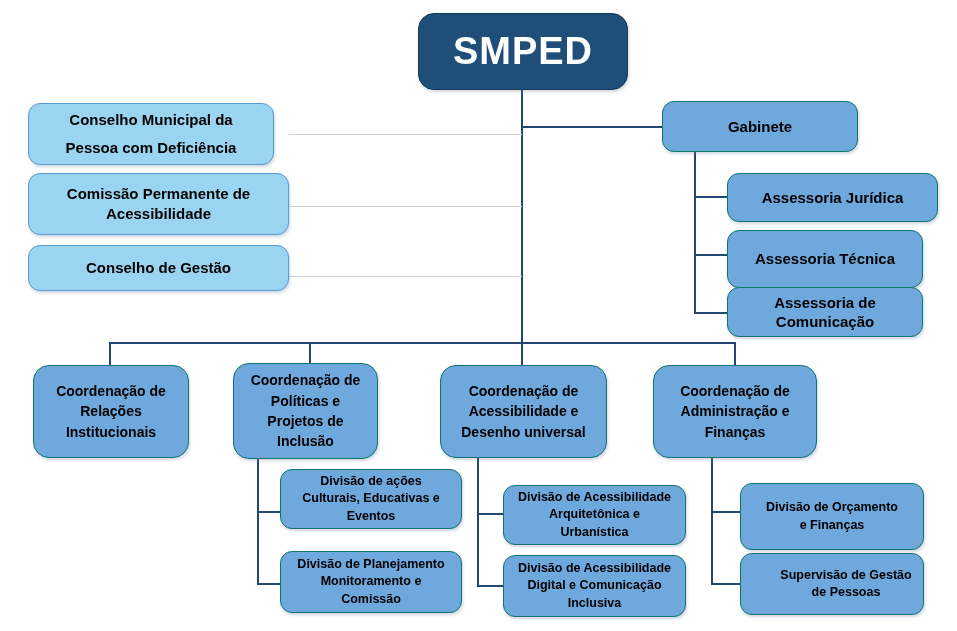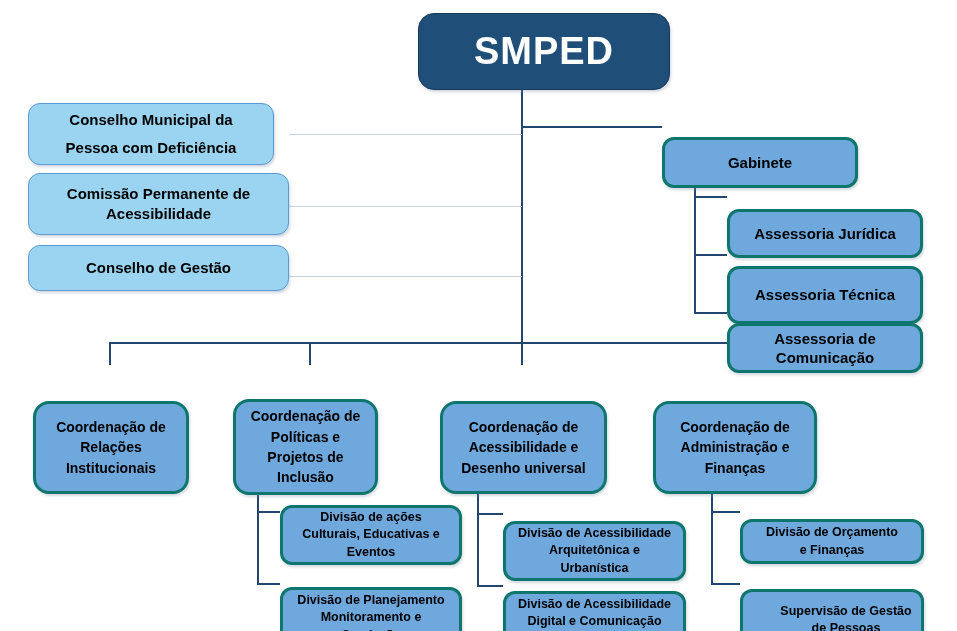--- a/index.html
+++ b/index.html
@@ -35,61 +35,60 @@
   .light {
     background: #9BD4F0;
     border: 1px solid #5B9BD5;
     border-radius: 12px;
     font-size: 15px;
     line-height: 1.32;
   }
   .light.tall-lines { line-height: 1.85; }
   .medium {
     background: #6FA8DC;
-    border: 3px solid #0f766e;
+    border: 1px solid #0f766e;
     border-radius: 12px;
     font-size: 15px;
     line-height: 1.3;
-    margin-top: 36px;
   }
   .coord {
     border-radius: 16px;
     font-size: 14px;
     line-height: 1.45;
   }
   .division {
     border-radius: 12px;
     font-size: 12.5px;
     line-height: 1.4;
   }
   .line {
     position: absolute;
     z-index: 1;
   }
   .line.dark { background: #24476F; }
   .line.light-line { background: #C7D0E0; }
 
   
-  #n-smped          { left: 418px; top: 13px;  width: 252px; height: 77px; }
+  #n-smped          { left: 418px; top: 13px;  width: 210px; height: 77px; }
   #n-conselho-mun   { left: 28px;  top: 103px; width: 246px; height: 62px; }
   #n-comissao       { left: 28px;  top: 173px; width: 261px; height: 62px; }
   #n-conselho-gest  { left: 28px;  top: 245px; width: 261px; height: 46px; }
   #n-gabinete       { left: 662px; top: 101px; width: 196px; height: 51px; }
-  #n-ass-juridica   { left: 727px; top: 173px; width: 196px; height: 49px; }
+  #n-ass-juridica   { left: 727px; top: 173px; width: 211px; height: 49px; }
   #n-ass-tecnica    { left: 727px; top: 230px; width: 196px; height: 58px; }
   #n-ass-comunic    { left: 727px; top: 287px; width: 196px; height: 50px; }
   #n-coord-rel      { left: 33px;  top: 365px; width: 156px; height: 93px; }
   #n-coord-pol      { left: 233px; top: 363px; width: 145px; height: 96px; }
   #n-coord-ace      { left: 440px; top: 365px; width: 167px; height: 93px; }
   #n-coord-adm      { left: 653px; top: 365px; width: 164px; height: 93px; }
   #n-div-acoes      { left: 280px; top: 469px; width: 182px; height: 60px; }
   #n-div-planej     { left: 280px; top: 551px; width: 182px; height: 62px; }
   #n-div-arq        { left: 503px; top: 485px; width: 183px; height: 60px; }
   #n-div-digital    { left: 503px; top: 555px; width: 183px; height: 62px; }
-  #n-div-orcamento  { left: 740px; top: 483px; width: 184px; height: 45px; }
+  #n-div-orcamento  { left: 740px; top: 483px; width: 184px; height: 67px; }
   #n-sup-gestao     { left: 740px; top: 553px; width: 184px; height: 62px; padding-left: 28px; }
 
   
   #c-root-stem   { left: 521px; top: 90px;  width: 2px;   height: 275px; }
   #c-left-1      { left: 289px; top: 134px; width: 233px; height: 1px; }
   #c-left-2      { left: 289px; top: 206px; width: 233px; height: 1px; }
   #c-left-3      { left: 289px; top: 276px; width: 233px; height: 1px; }
   #c-gab-h       { left: 523px; top: 126px; width: 139px; height: 2px; }
   #c-gab-stem    { left: 694px; top: 152px; width: 2px;   height: 162px; }
   #c-gab-stub1   { left: 694px; top: 196px; width: 33px;  height: 2px; }

